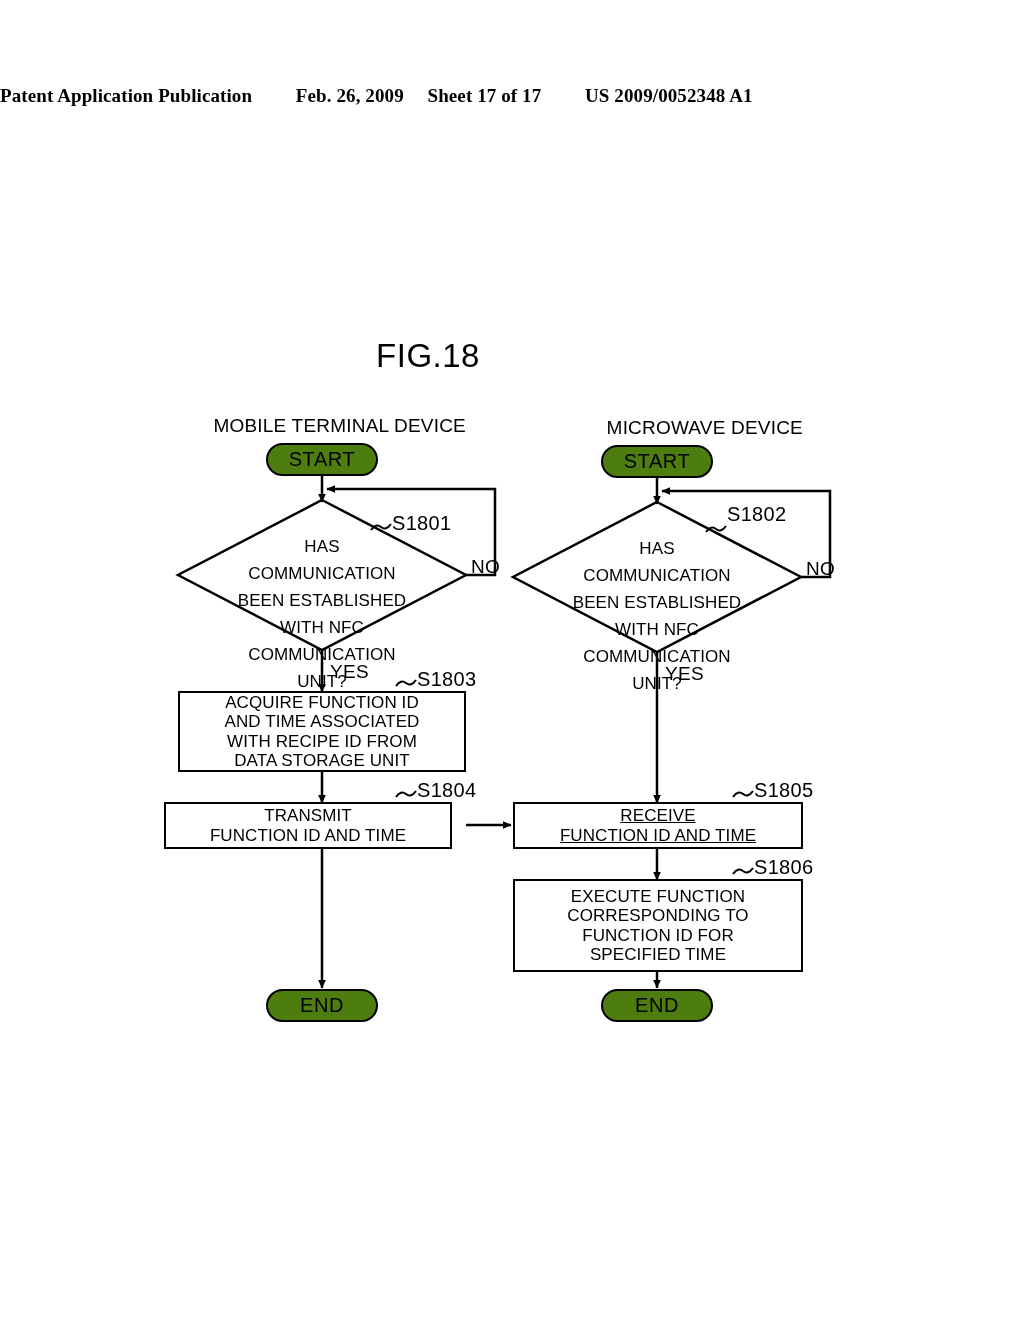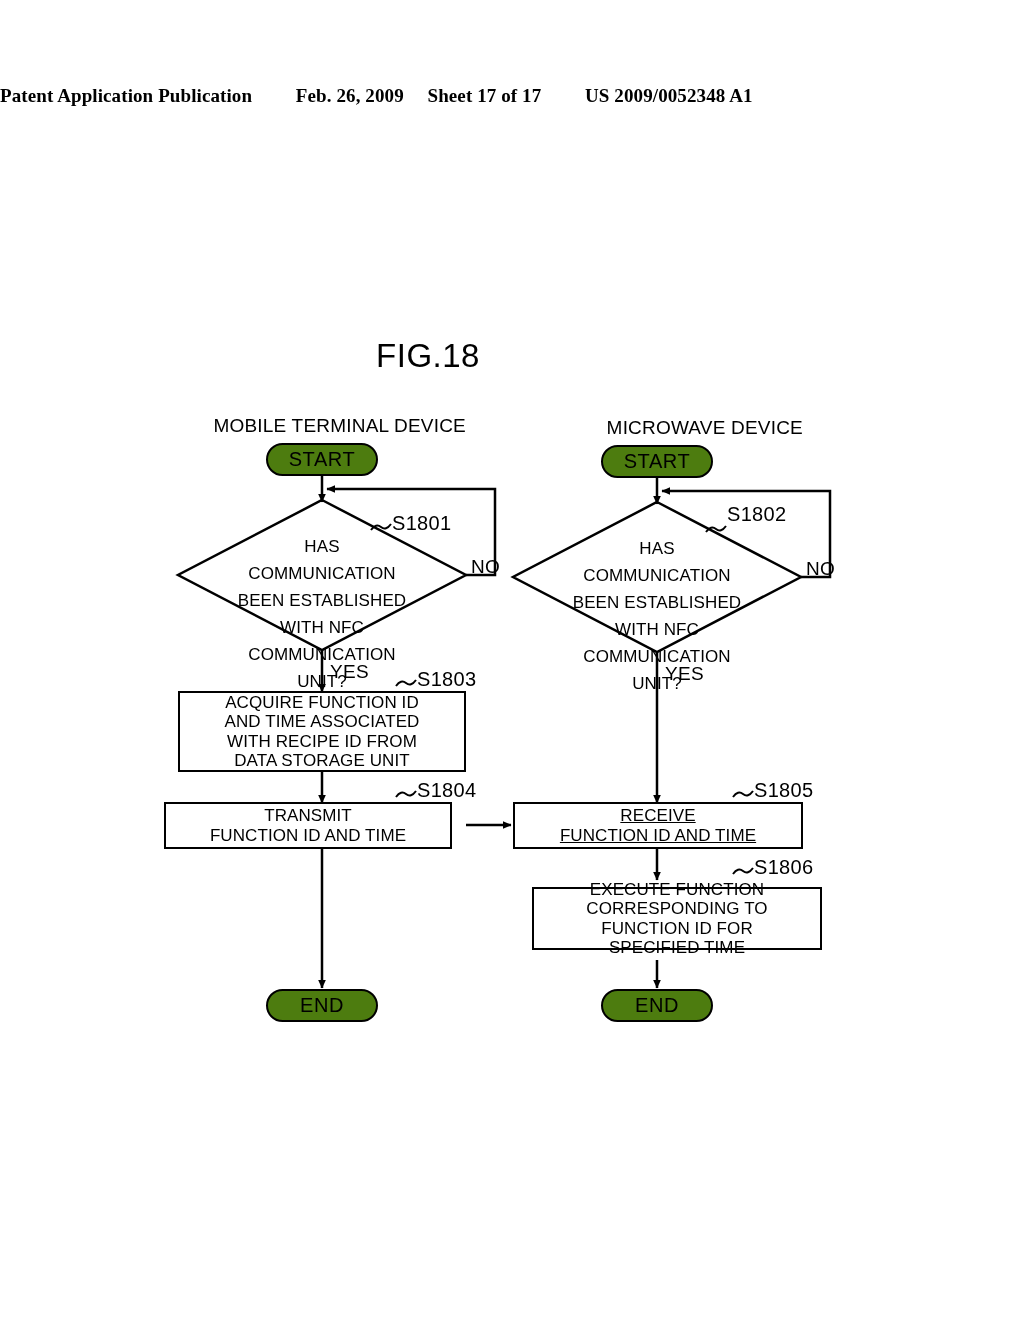--- a/index.html
+++ b/index.html
@@ -216,21 +216,21 @@
 <div class="process" style="left:164px; top:802px; width:288px; height:47px;">
   <div class="ptext">TRANSMIT
 FUNCTION ID AND TIME</div>
 </div>
 
 <div class="process" style="left:513px; top:802px; width:290px; height:47px;text-decoration:underline;">
   <div class="ptext">RECEIVE
 FUNCTION ID AND TIME</div>
 </div>
 
-<div class="process" style="left:532px; top:879px; width:290px; height:63px;margin-top:8px;">
+<div class="process" style="left:513px; top:879px; width:290px; height:93px;">
   <div class="ptext">EXECUTE FUNCTION
 CORRESPONDING TO
 FUNCTION ID FOR
 SPECIFIED TIME</div>
 </div>
 
 <div class="step-ref" style="left:392px; top:512px;">S1801</div>
 <div class="step-ref" style="left:727px; top:496px;margin-top:7px;">S1802</div>
 <div class="step-ref" style="left:417px; top:668px;">S1803</div>
 <div class="step-ref" style="left:417px; top:779px;">S1804</div>

